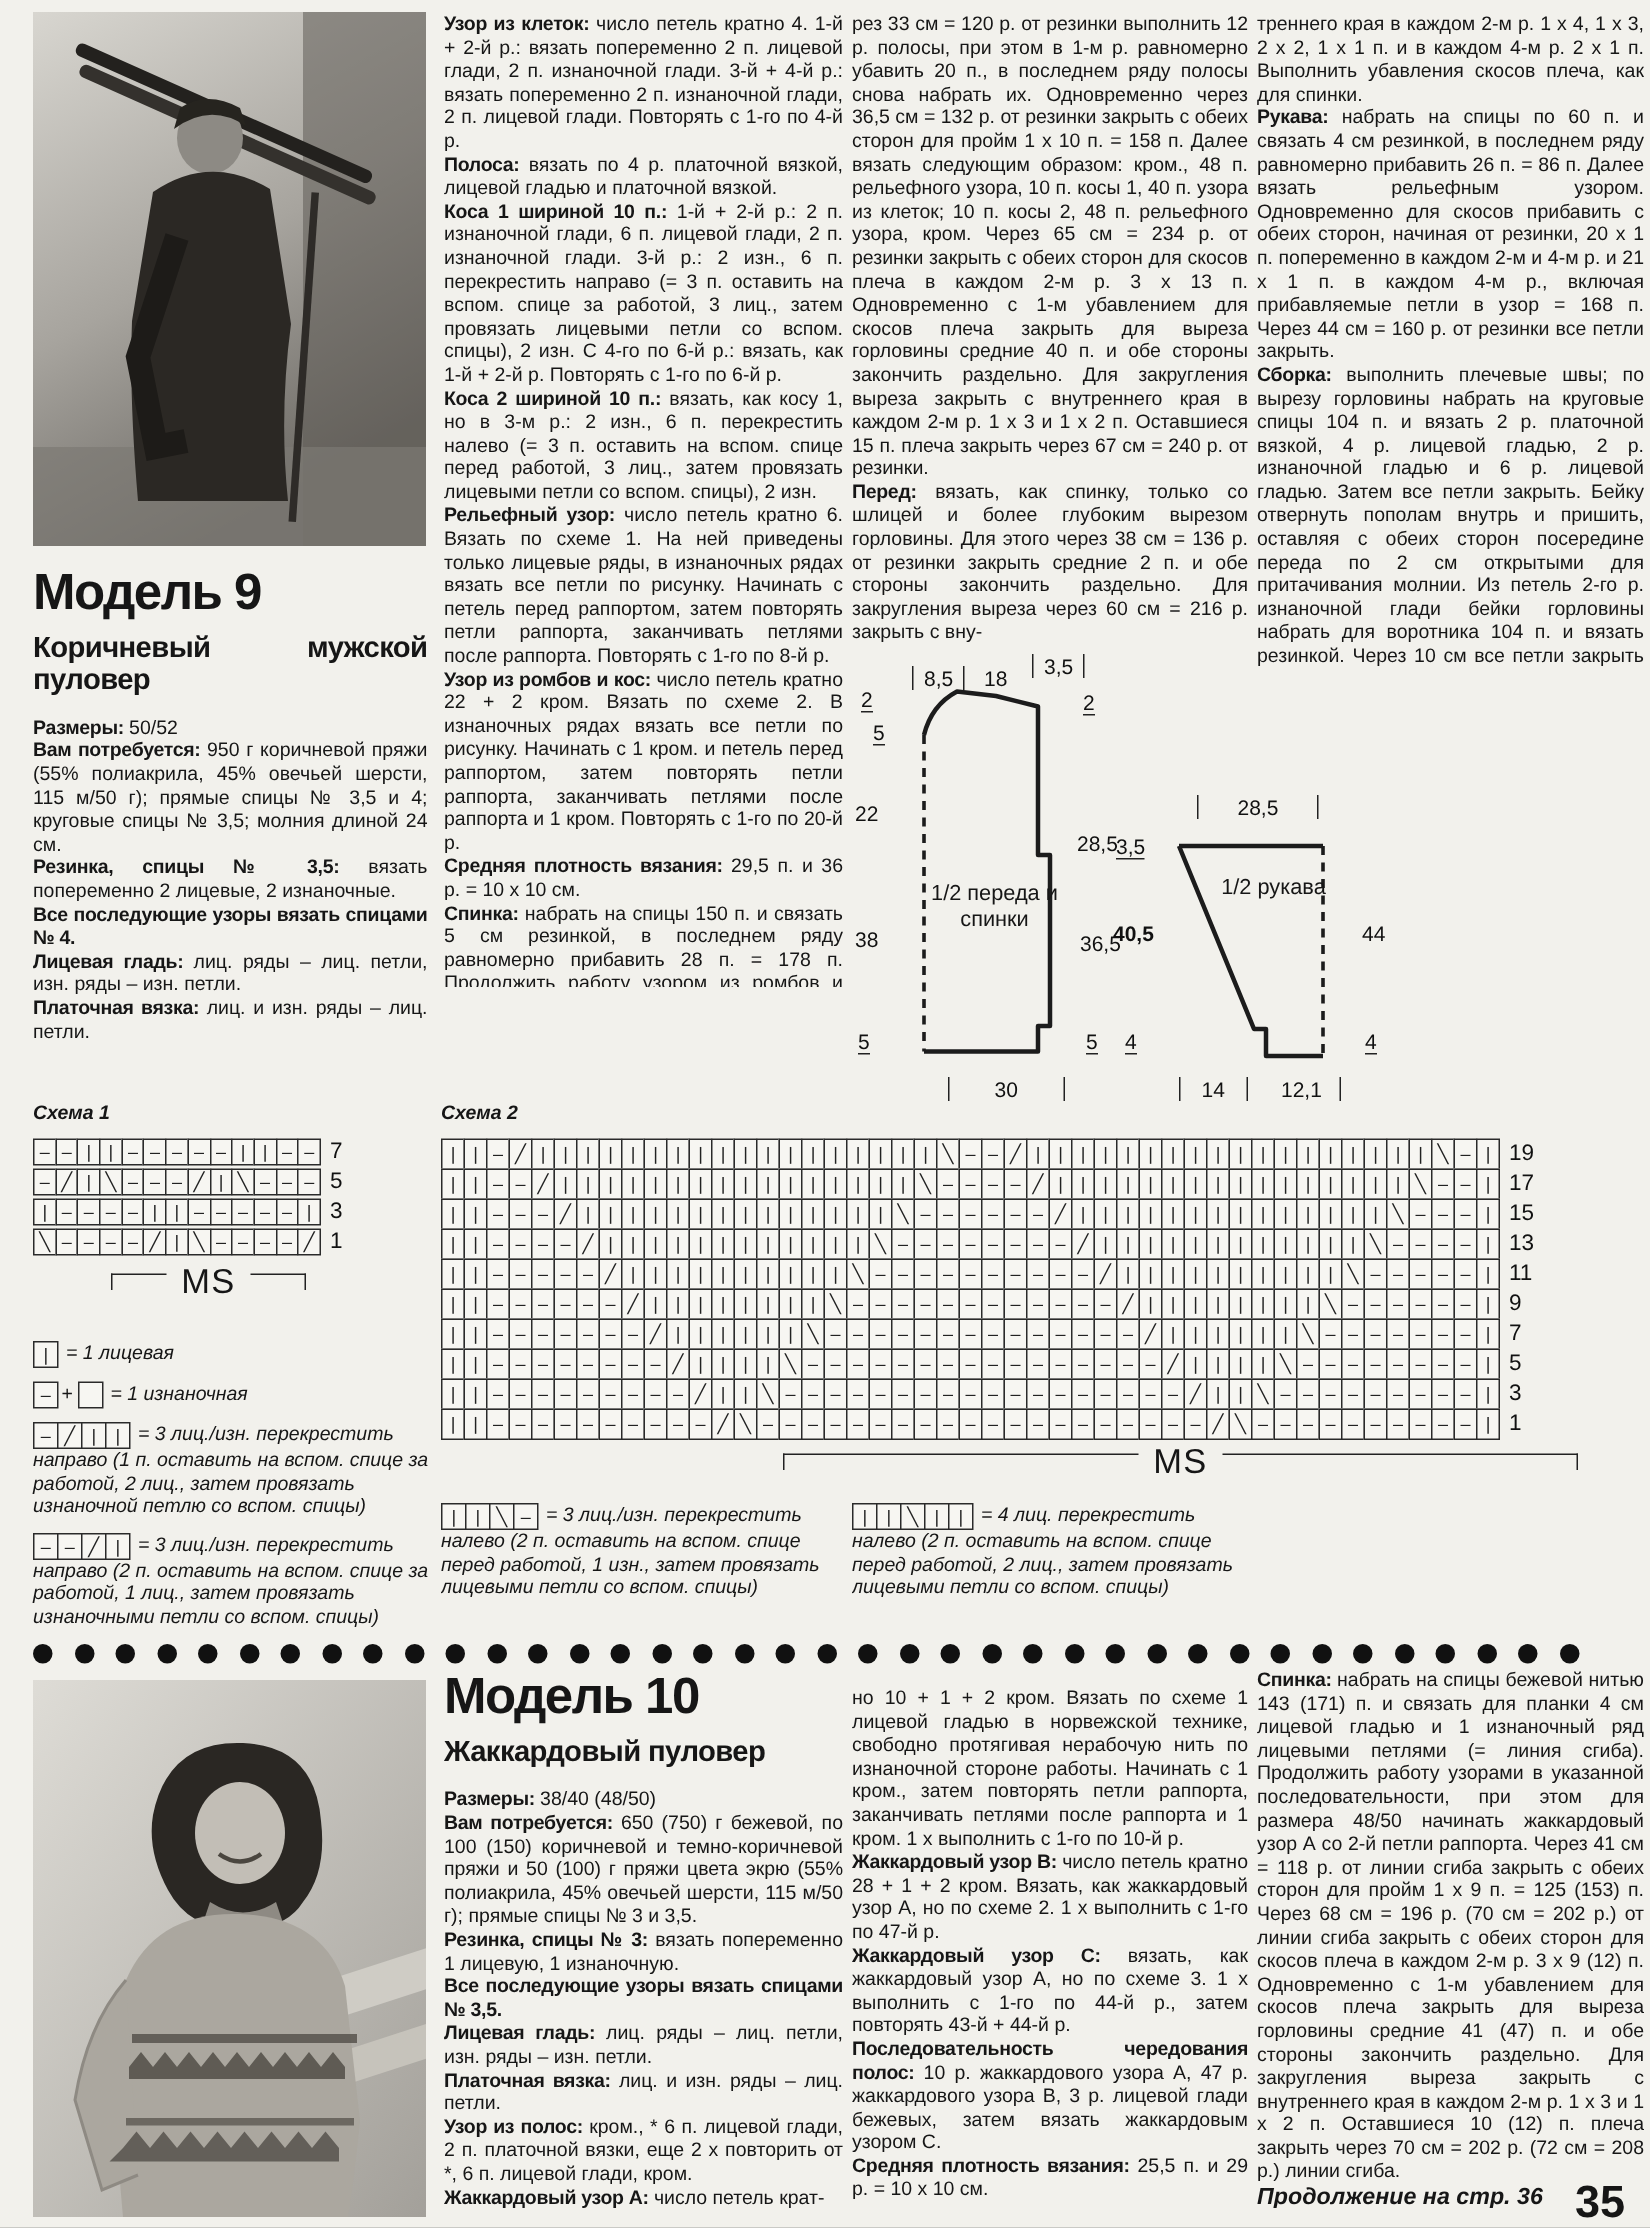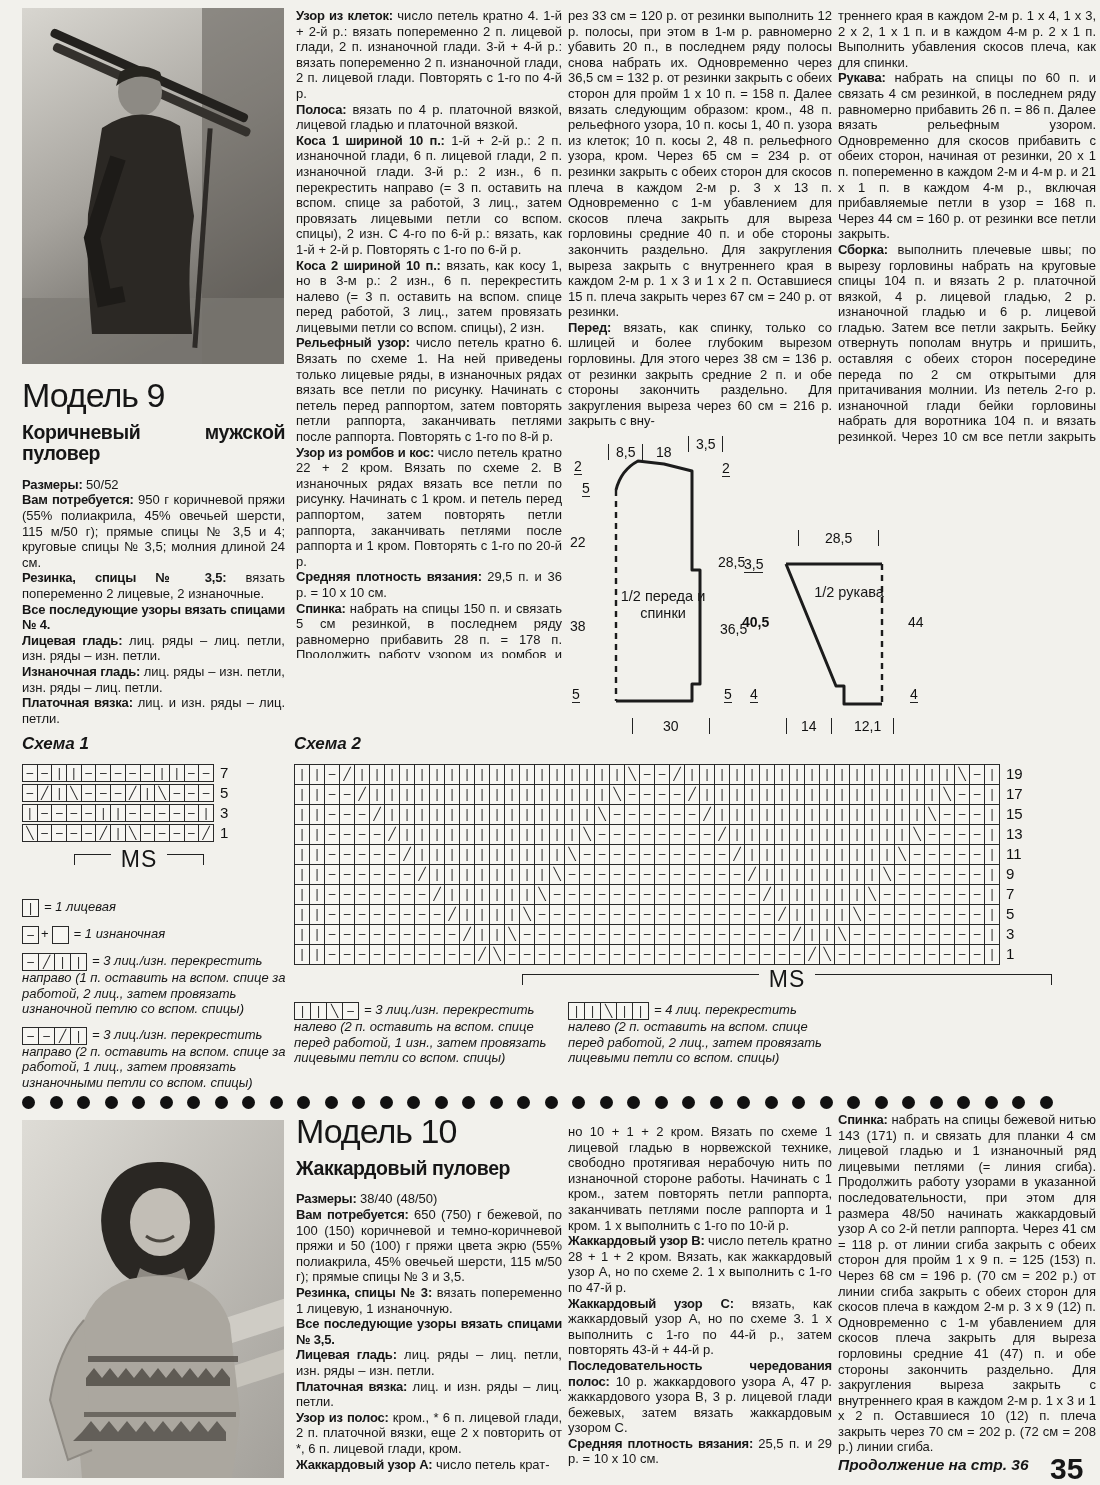--- a/index.html
+++ b/index.html
@@ -2,23 +2,23 @@
 <html><head>
 <meta charset="utf-8">
 <style>
   html,body{margin:0;padding:0;}
   body{background:#888;}
   #page{position:relative;width:1100px;height:1485px;background:#f2f1ec;overflow:hidden;
         font-family:"Liberation Sans",sans-serif;color:#161616;}
   .col{position:absolute;text-align:justify;font-size:13px;line-height:15.6px;overflow:hidden;}
   .para{margin:0;}
   .para b{font-weight:bold;letter-spacing:-0.2px;}
-  .model-title{font-size:34px;font-weight:normal;letter-spacing:-1px;margin:0 0 10px 0;line-height:1;}
+  .model-title{font-size:34px;font-weight:bold;letter-spacing:-1px;margin:0 0 10px 0;line-height:1;}
   .model-subtitle{font-size:19.5px;font-weight:bold;letter-spacing:-0.4px;margin:0 0 12px 0;line-height:1.1;}
-  .schema-title{font-style:italic;font-weight:bold;font-size:17px;margin:0 0 10px 0;}
+  .schema-title{font-style:italic;font-weight:bold;font-size:13px;margin:0 0 10px 0;}
   
   .chartgrid{display:inline-block;}
   .chartrow{white-space:nowrap;height:20px;}
   .cell{display:inline-block;box-sizing:border-box;border:1px solid #2a2a2a;background:#f7f6f2;
         text-align:center;vertical-align:top;font-size:12px;color:#222;
         margin-right:-1px;margin-bottom:-1px;}
   .c2 .cell{width:16px;height:21px;line-height:19px;}
   .c1 .cell{width:15.7px;height:17.5px;line-height:16px;}
   .rownum{display:inline-block;font-size:15px;margin-left:7px;vertical-align:top;line-height:20px;color:#111;}
   .c1 .rownum{line-height:17px;}
@@ -78,21 +78,20 @@
 
   <div class="col" style="left:22px;top:378px;width:263px;height:352px;">
     <div class="model-title">Модель 9</div>
     <div class="model-subtitle">Коричневый мужской пуловер</div>
     <div>
         <p class="para"><b>Размеры: </b>50/52</p>
         <p class="para"><b>Вам потребуется: </b>950 г коричневой пряжи (55% полиакрила, 45% овечьей шерсти, 115 м/50 г); прямые спицы № 3,5 и 4; круговые спицы № 3,5; молния длиной 24 см.</p>
         <p class="para"><b>Резинка, спицы № 3,5: </b>вязать попеременно 2 лицевые, 2 изнаночные.</p>
         <p class="para"><b>Все последующие узоры вязать спицами № 4. </b></p>
         <p class="para"><b>Лицевая гладь: </b>лиц. ряды – лиц. петли, изн. ряды – изн. петли.</p>
-        <p class="para"><b>Изнаночная гладь: </b>лиц. ряды – изн. петли, изн. ряды – лиц. петли.</p>
         <p class="para"><b>Платочная вязка: </b>лиц. и изн. ряды – лиц. петли.</p>
       </div>
   </div>
 
   <div class="col" style="left:296px;top:8px;width:266px;height:650px;">
       <p class="para"><b>Узор из клеток: </b>число петель кратно 4. 1-й + 2-й р.: вязать попеременно 2 п. лицевой глади, 2 п. изнаночной глади. 3-й + 4-й р.: вязать попеременно 2 п. изнаночной глади, 2 п. лицевой глади. Повторять с 1-го по 4-й р.</p>
       <p class="para"><b>Полоса: </b>вязать по 4 р. платочной вязкой, лицевой гладью и платочной вязкой.</p>
       <p class="para"><b>Коса 1 шириной 10 п.: </b>1-й + 2-й р.: 2 п. изнаночной глади, 6 п. лицевой глади, 2 п. изнаночной глади. 3-й р.: 2 изн., 6 п. перекрестить направо (= 3 п. оставить на вспом. спице за работой, 3 лиц., затем провязать лицевыми петли со вспом. спицы), 2 изн. С 4-го по 6-й р.: вязать, как 1-й + 2-й р. Повторять с 1-го по 6-й р.</p>
       <p class="para"><b>Коса 2 шириной 10 п.: </b>вязать, как косу 1, но в 3-м р.: 2 изн., 6 п. перекрестить налево (= 3 п. оставить на вспом. спице перед работой, 3 лиц., затем провязать лицевыми петли со вспом. спицы), 2 изн.</p>
       <p class="para"><b>Рельефный узор: </b>число петель кратно 6. Вязать по схеме 1. На ней приведены только лицевые ряды, в изнаночных рядах вязать все петли по рисунку. Начинать с петель перед раппортом, затем повторять петли раппорта, заканчивать петлями после раппорта. Повторять с 1-го по 8-й р.</p>

